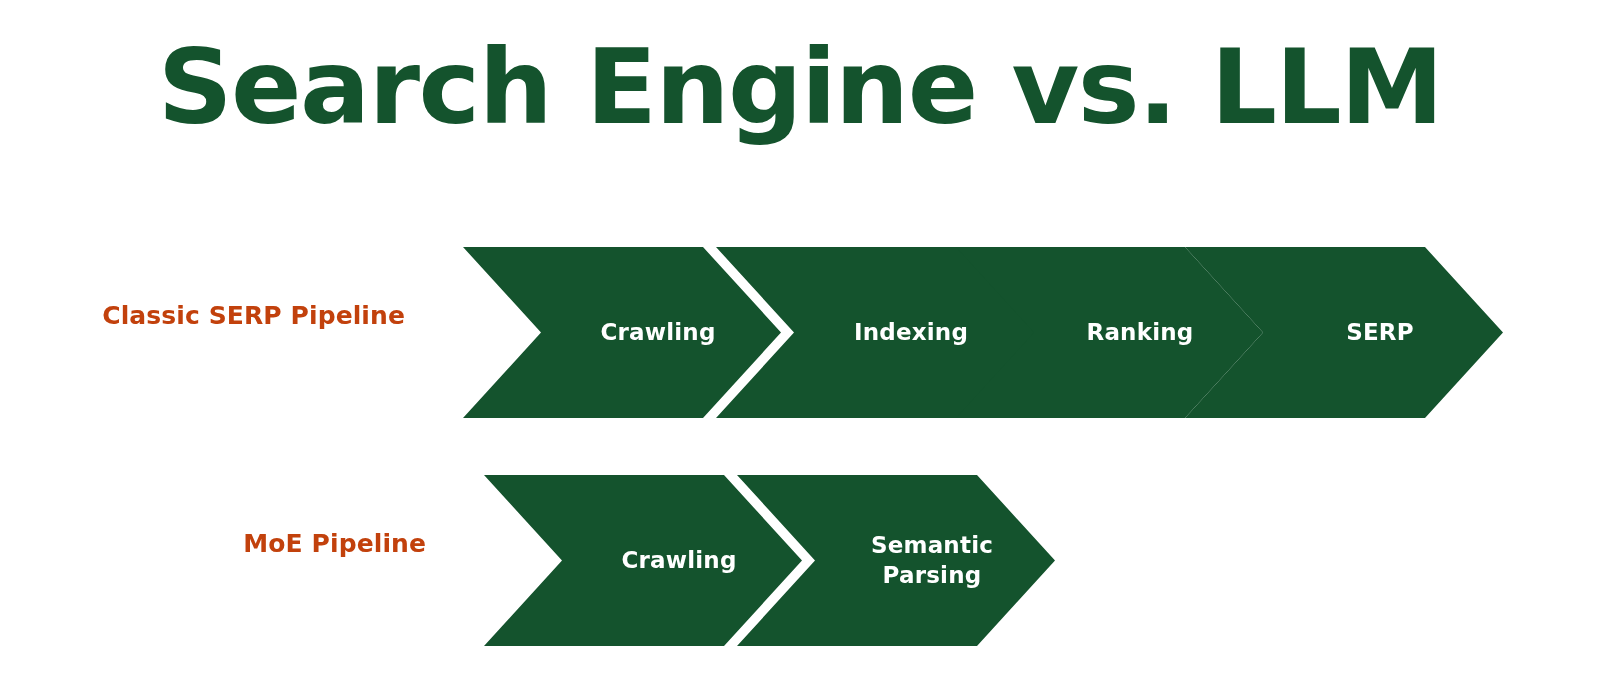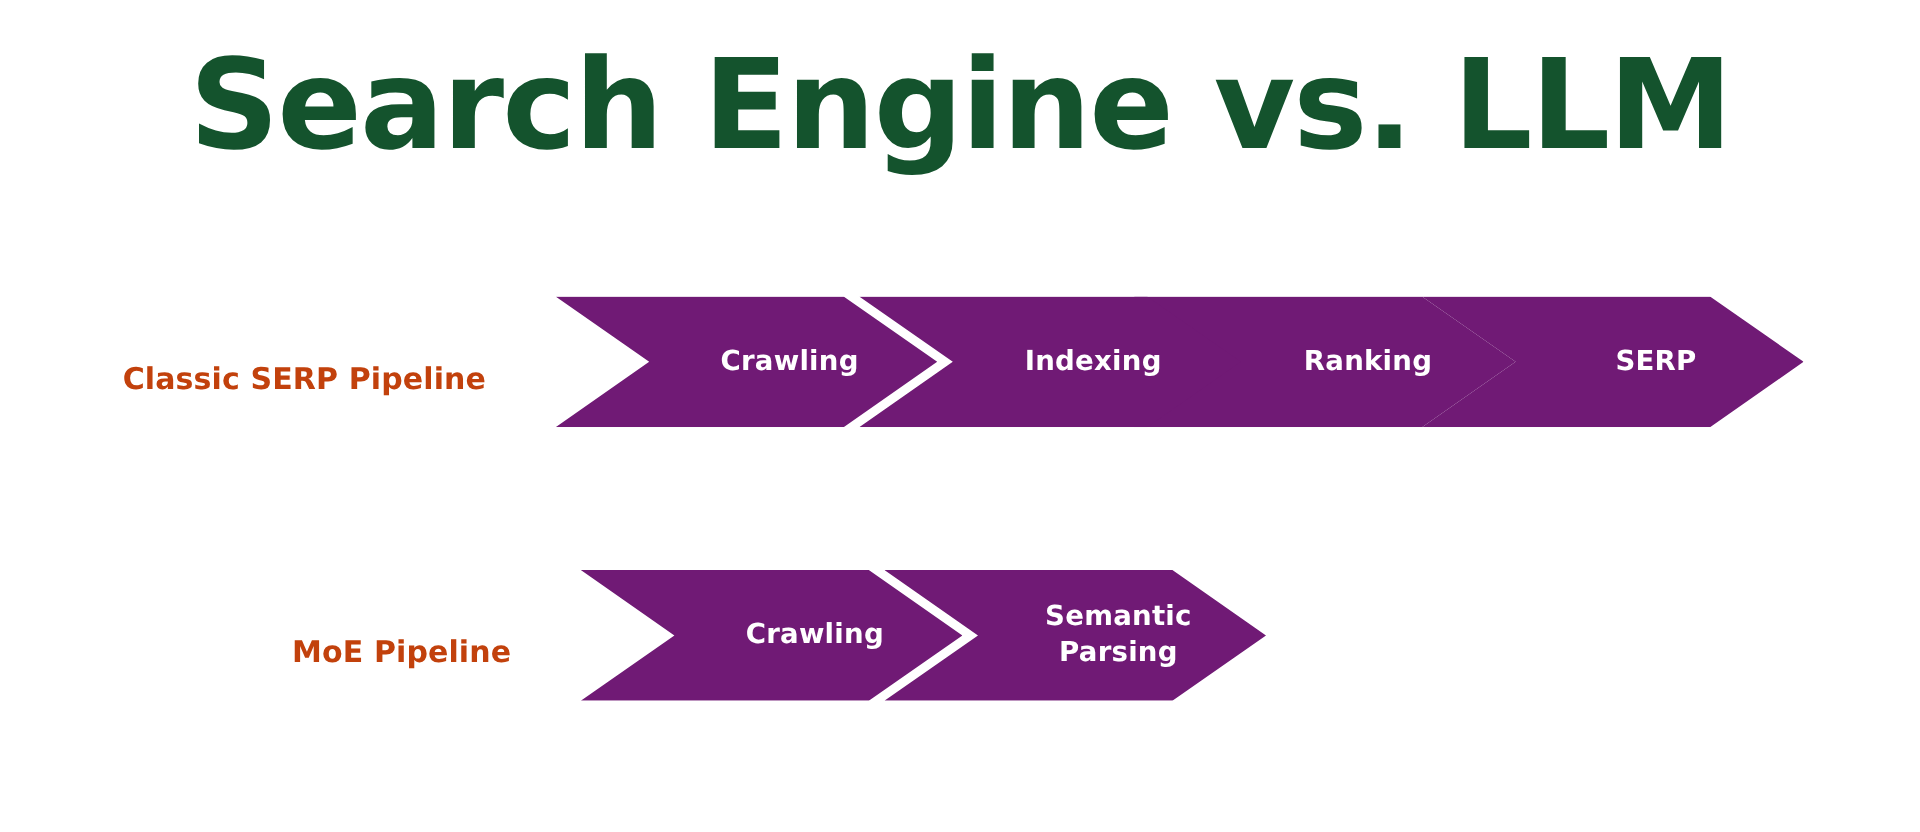--- a/index.html
+++ b/index.html
@@ -78,23 +78,23 @@
     position: absolute;
     left: 463px;
     top: 0;
     height: 137px;
     width: 1060px;
   }
 
   .chevron {
     position: absolute;
     top: 0;
-    height: 109px;
+    height: 171px;
     width: 318px;            
-    background: #701a75;
+    background: #14532d;
     -webkit-clip-path: polygon(0 0, 240px 0, 318px 50%, 240px 100%, 0 100%, 78px 50%);
     clip-path: polygon(0 0, 240px 0, 318px 50%, 240px 100%, 0 100%, 78px 50%);
     display: flex;
     align-items: center;
     justify-content: center;
   }
   .chevron.i0 { left: 0px;   z-index: 4; }
   .chevron.i1 { left: 253px; z-index: 3; }
   .chevron.i2 { left: 482px; z-index: 2; }
   .chevron.i3 { left: 722px; z-index: 1; }

